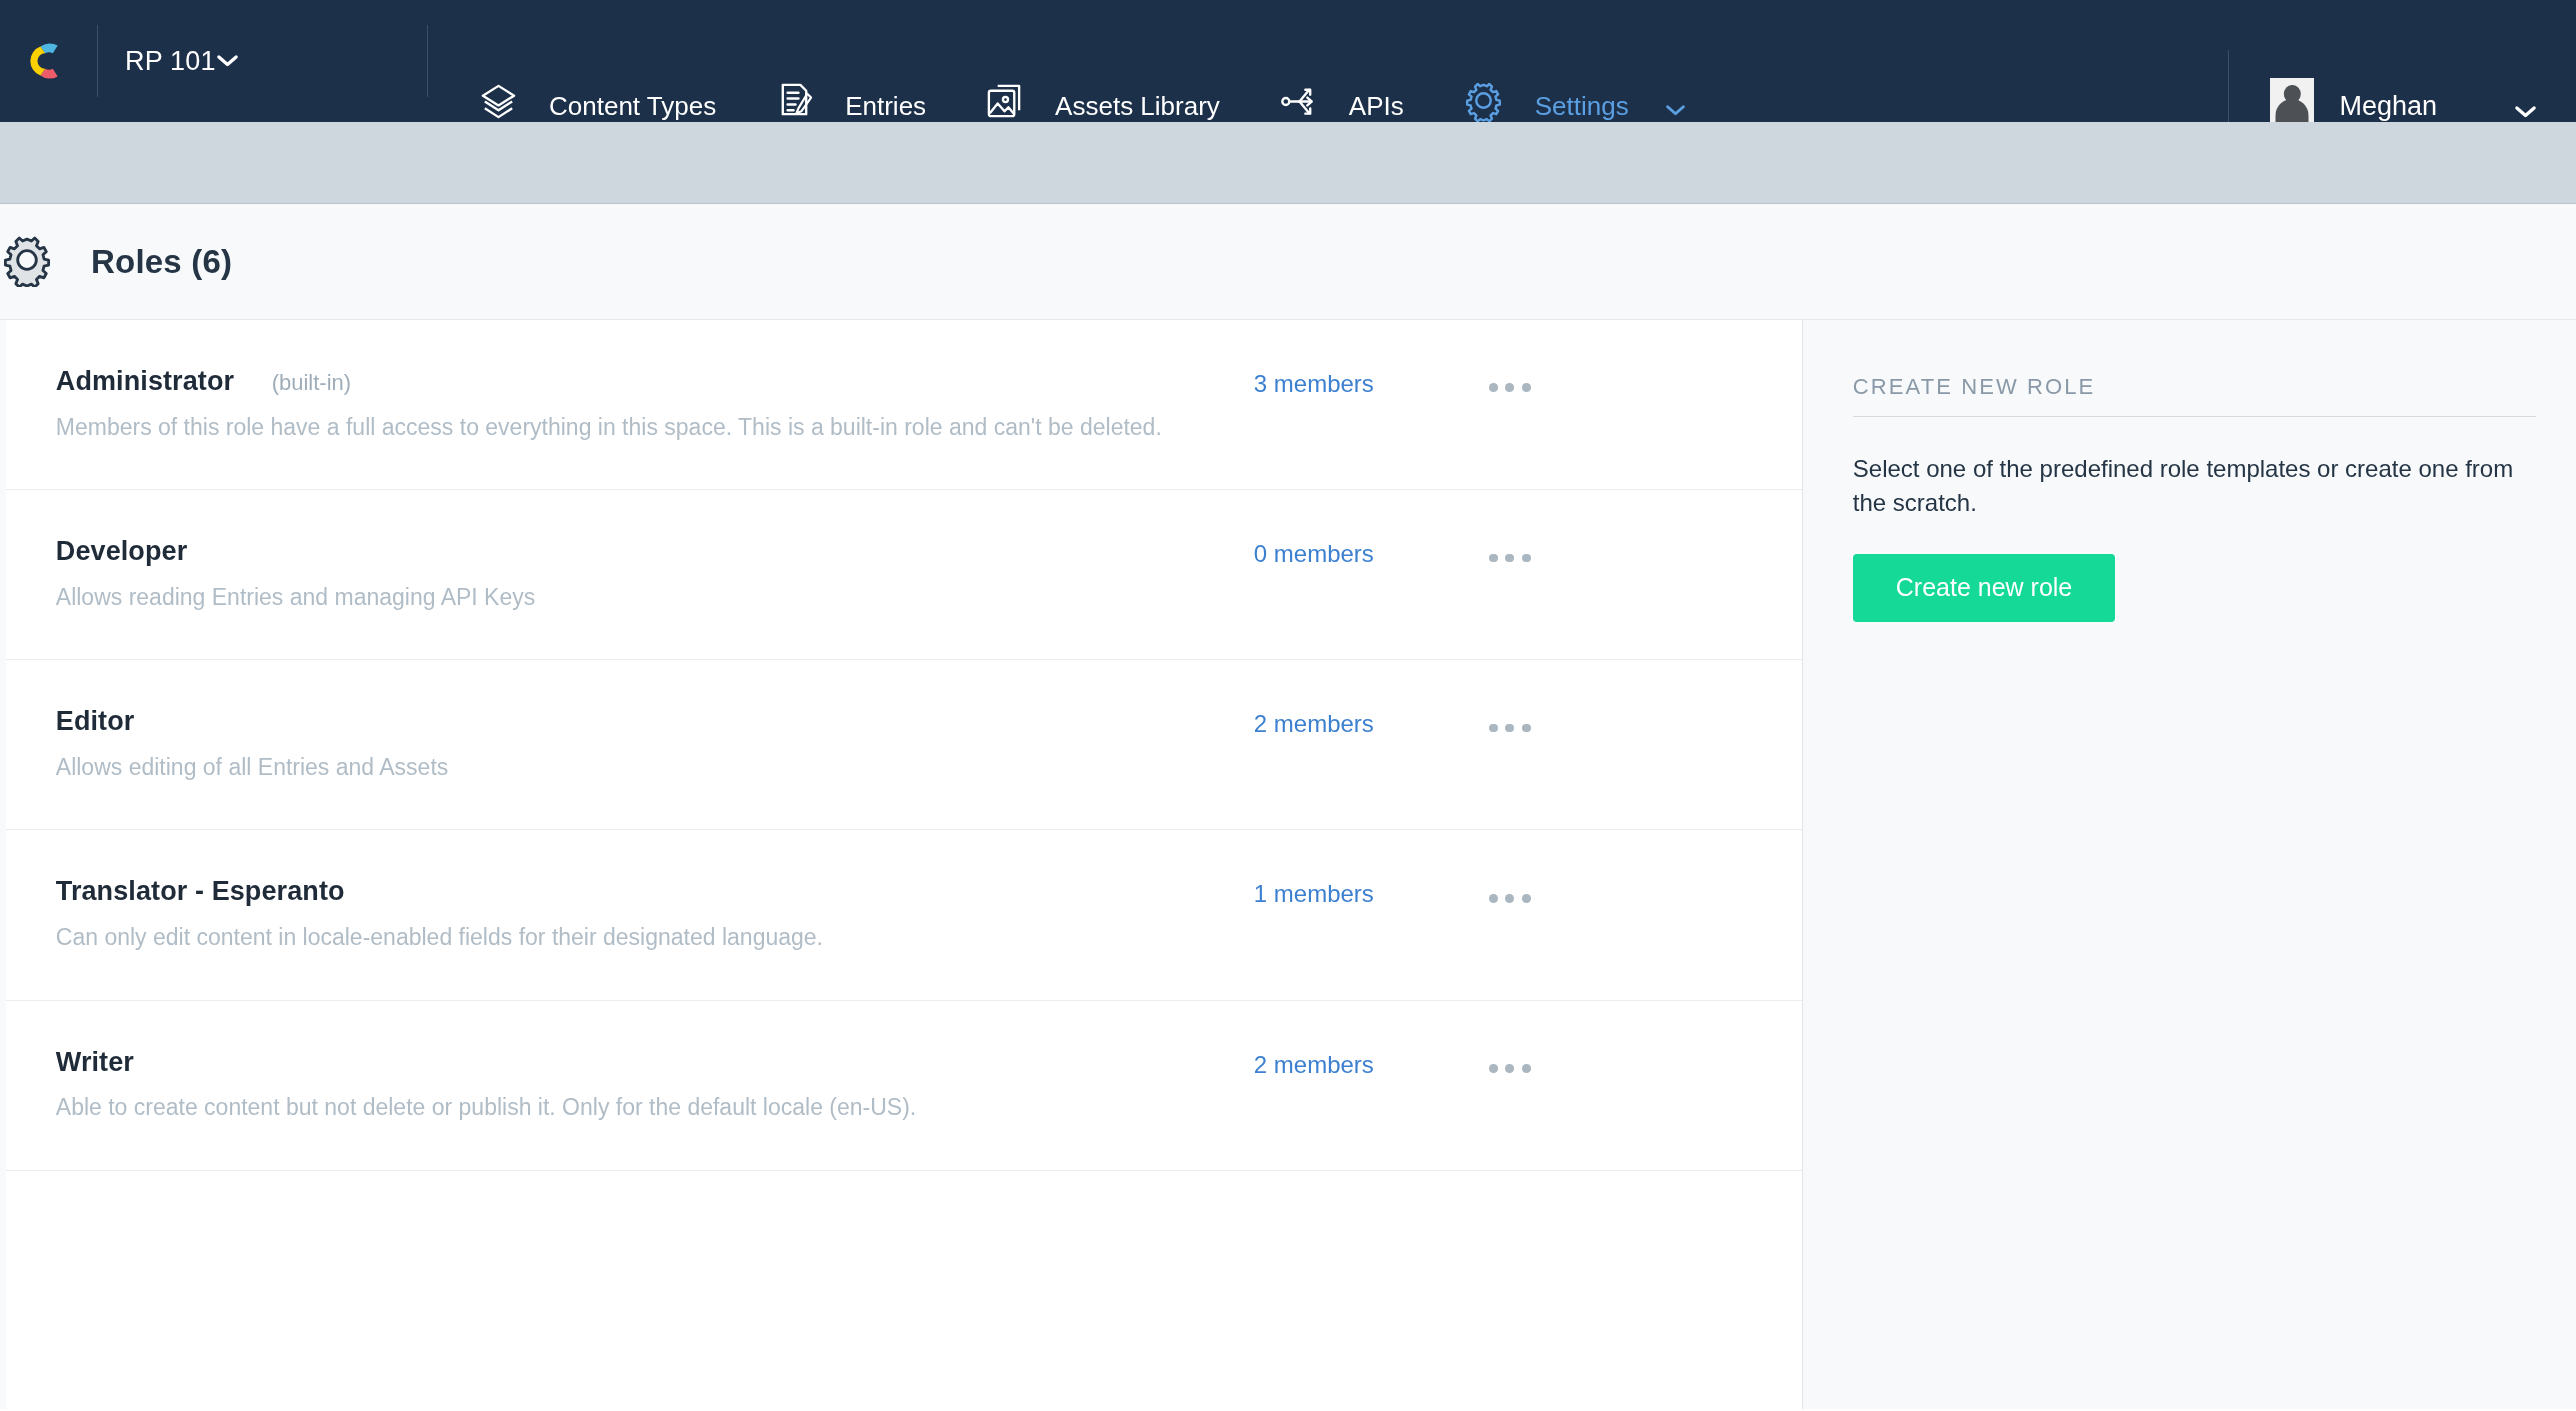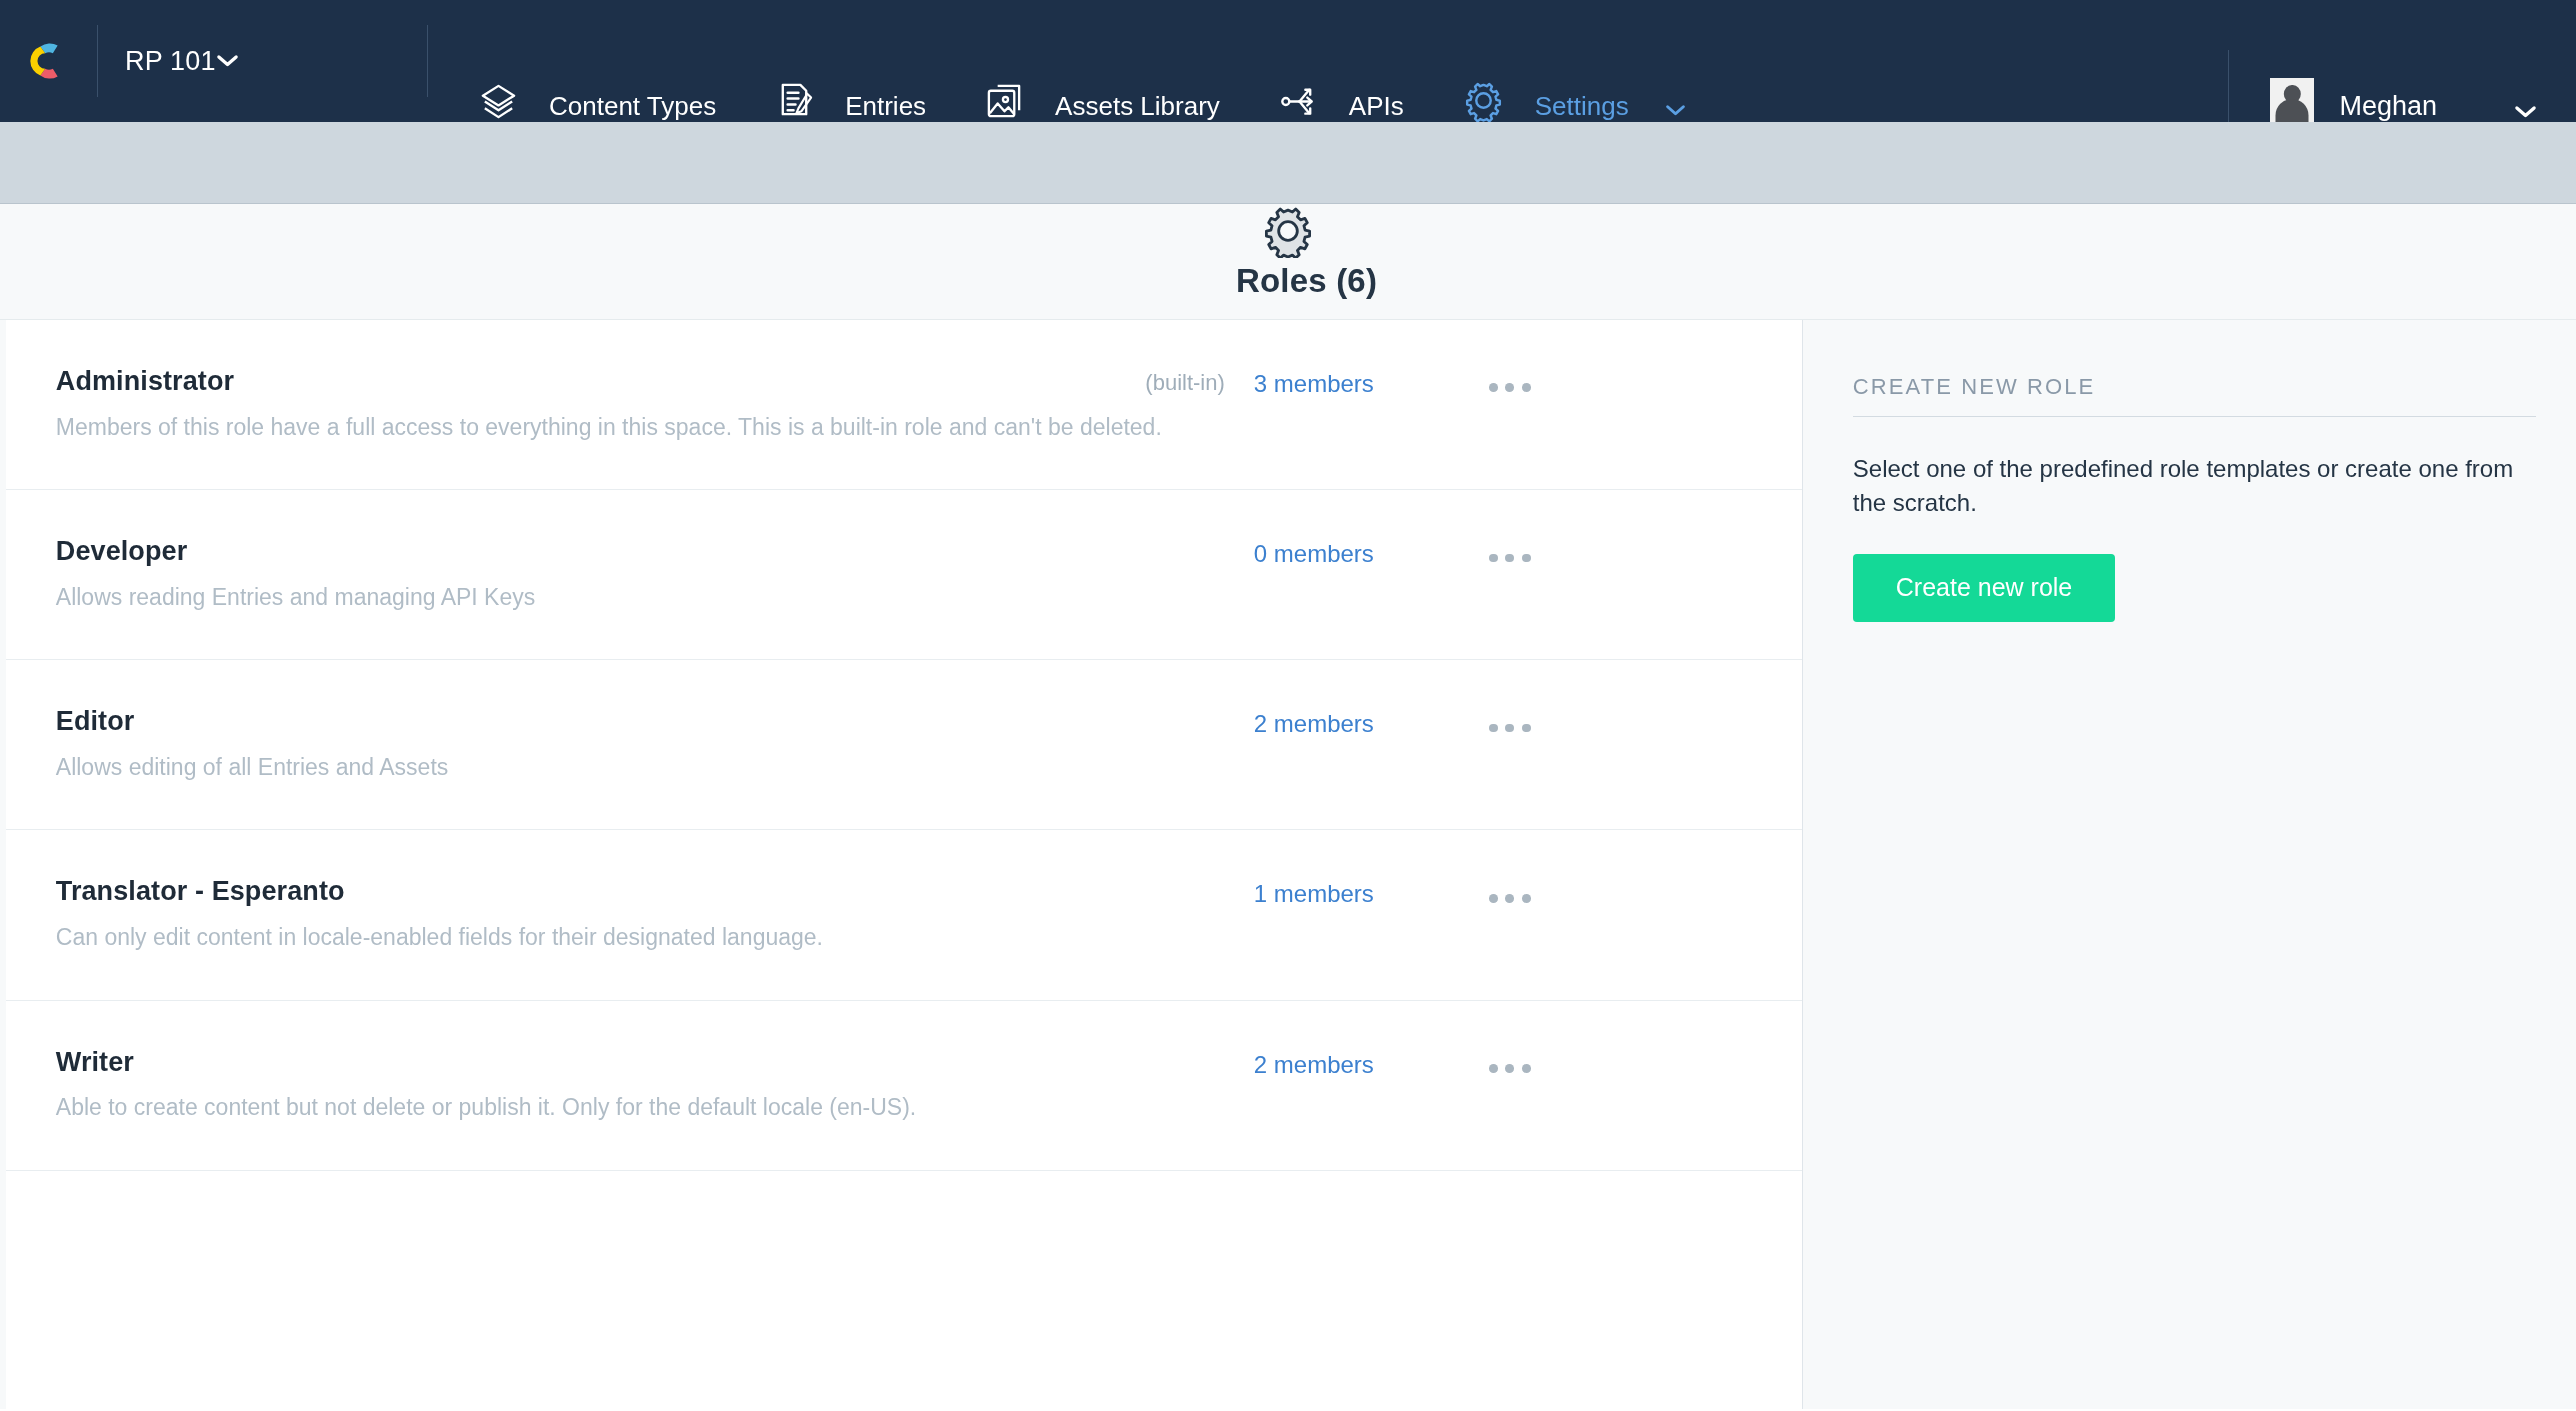--- a/index.html
+++ b/index.html
@@ -128,21 +128,20 @@
     border-bottom: 1.9px solid #b9c4cd;
   }
 
   
   .page-header {
     height: 116px;
     background: #f7f9fa;
     border-bottom: 1px solid #e5ebed;
     display: flex;
     align-items: center;
-    flex-direction: column;
   }
   .page-title {
     font-size: 33px;
     font-weight: bold;
     color: #253545;
     margin-left: 37px;
     letter-spacing: 0.2px;
   }
 
   
@@ -168,21 +167,20 @@
     border-bottom: 1px solid #e8edf0;
     padding: 46px 0 46px 50px;
     min-height: 159px;
   }
   .role-main { flex: 1 1 auto; padding-right: 29px; max-width: 1198px; }
   .role-title-line {
     display: flex;
     align-items: baseline;
     gap: 15.5px;
     margin-bottom: 13.5px;
-    justify-content: space-between;
   }
   .role-title {
     font-size: 27px;
     font-weight: bold;
     color: #1f2b38;
     letter-spacing: 0.1px;
   }
   .role-builtin {
     font-size: 22px;
     color: #9fadb9;

